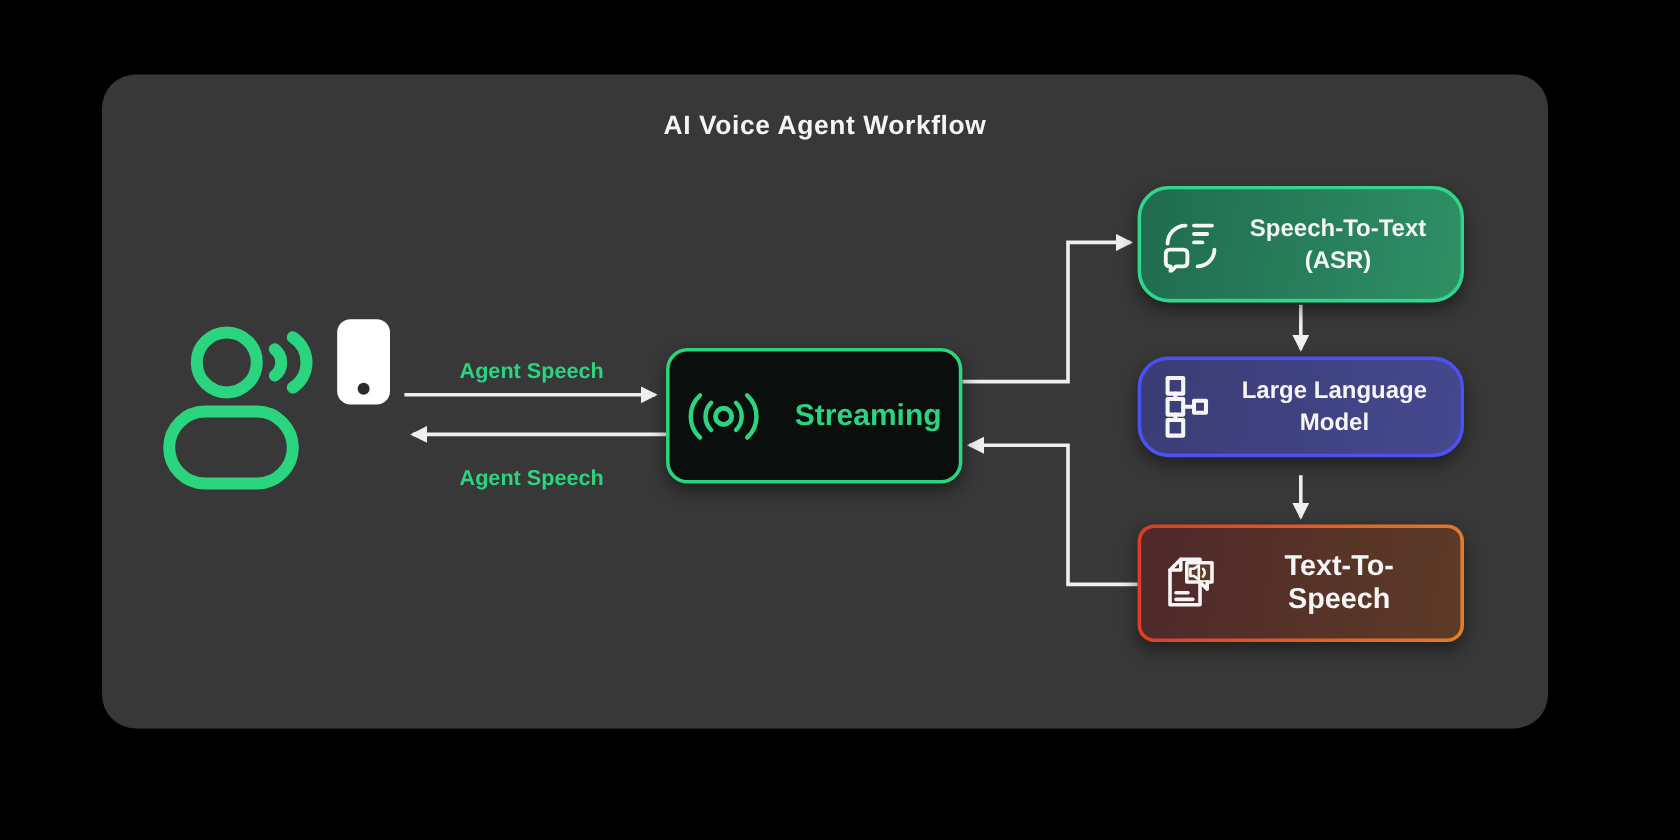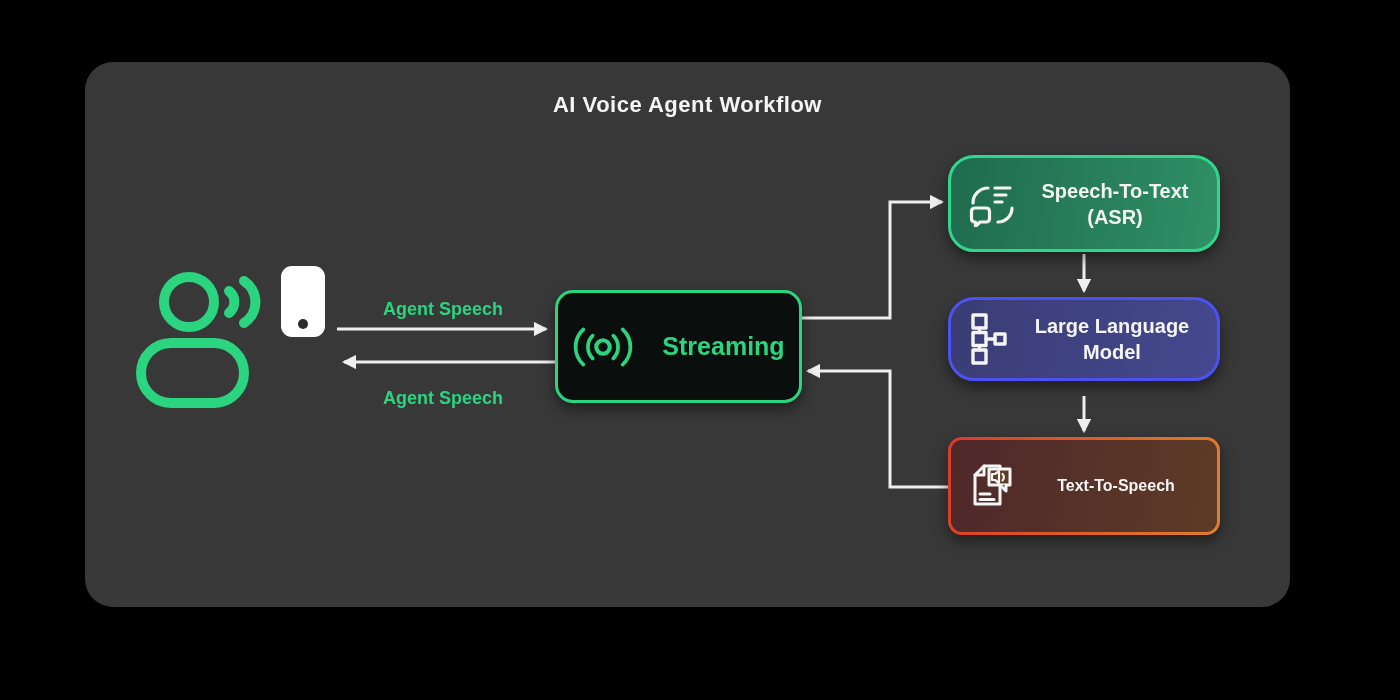--- a/index.html
+++ b/index.html
@@ -78,21 +78,21 @@
     box-sizing:border-box;border-radius:14px;padding:3px;
     background:linear-gradient(100deg,var(--tts-border-1,#DC3B28),var(--tts-border-2,#E07E2D));
     box-shadow:0 6px 14px rgba(0,0,0,.45);
   }
   .node-tts{
     width:100%;height:100%;border-radius:11px;box-sizing:border-box;
     background:linear-gradient(100deg,var(--tts-bg-1,#4F282B),var(--tts-bg-2,#5D3B26));
     display:flex;align-items:center;padding:0 16px;gap:14px;
     color:var(--text-light,#F7F7F7);
   }
-  .node-tts .txt{flex:1;text-align:center;font-size:16px;font-weight:700;}
+  .node-tts .txt{flex:1;text-align:center;font-size:24px;font-weight:700;}
   .wicon{stroke:var(--text-light,#F5F5F5);fill:none;stroke-linecap:round;stroke-linejoin:round;}
 </style>
 </head>
 <body>
 
 <div class="card"></div>
 
 <div class="title">AI Voice Agent Workflow</div>
 
 <svg class="person-svg" width="160" height="165" viewBox="0 0 160 165">

